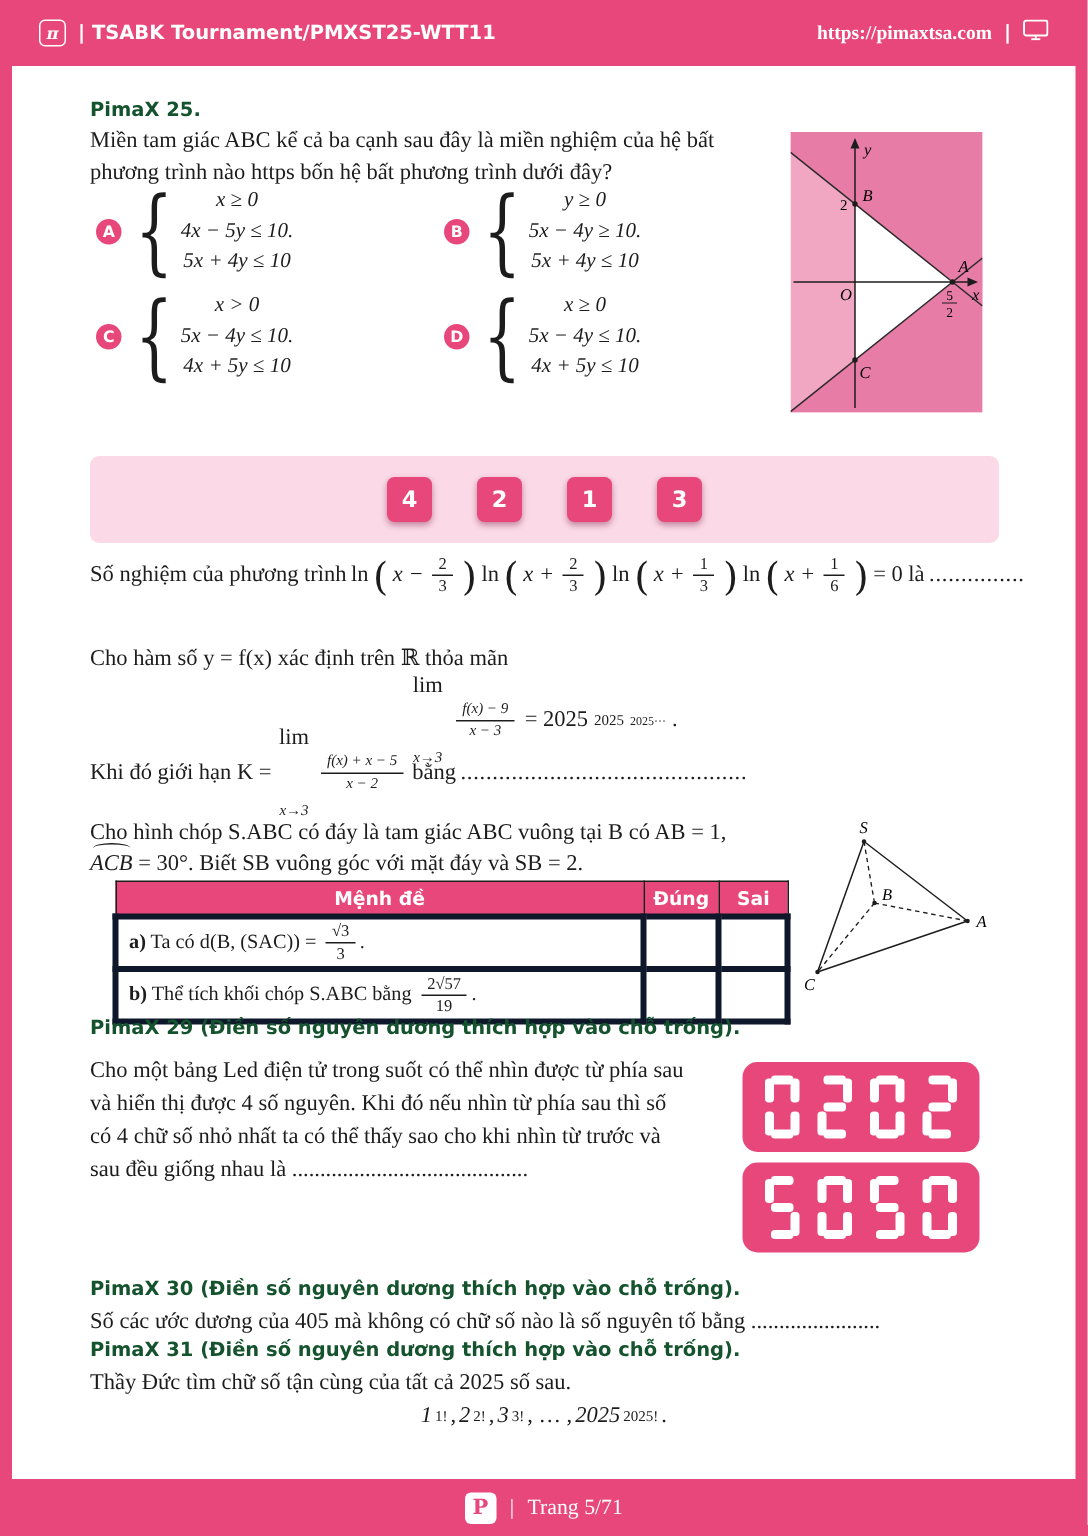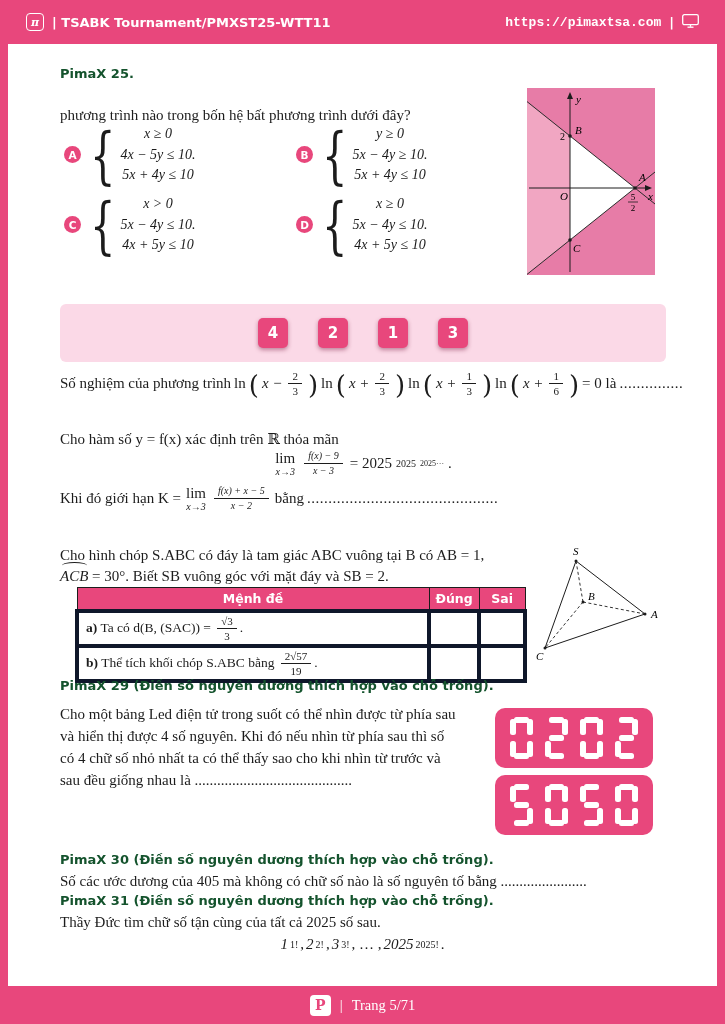--- a/index.html
+++ b/index.html
@@ -7,21 +7,21 @@
   body { font-family:"Liberation Serif","DejaVu Serif",serif; color:#1c1c1c; }
   .page { position:relative; width:725px; height:1024px; background:#E8477C; overflow:hidden; }
 
   
   .appbar { position:absolute; top:0; left:0; right:0; height:44px; display:flex; align-items:center;
             padding:0 26px; color:#fff; font-family:"DejaVu Sans","Liberation Sans",sans-serif;
             font-weight:700; font-size:13px; }
   .pi-badge { width:18px; height:18px; border:1.5px solid #fff; border-radius:4px; display:flex;
               align-items:center; justify-content:center; font:italic 700 11px "DejaVu Serif",serif; margin-right:8px; }
   .spacer { flex:1; }
-  .app-url { font-family:Liberation Mono, monospace; font-weight:700; }
+  .app-url { font-family:Liberation Serif, serif; font-weight:700; }
   .app-div { margin:0 8px; }
   .footer { position:absolute; bottom:0; left:0; right:0; height:38px; display:flex; align-items:center;
             justify-content:center; gap:9px; color:#fff; font-size:14.5px; }
   .p-logo { width:21px; height:21px; background:#fff; border-radius:4px; color:#E8477C;
             font:700 14px "DejaVu Serif",serif; display:flex; align-items:center; justify-content:center; }
 
   
   .main { position:absolute; top:44px; left:8px; right:8px; bottom:38px; background:#fff; }
   .qhead { position:absolute; left:52px; color:#14532d; font-family:"DejaVu Sans","Liberation Sans",sans-serif;
            font-weight:700; font-size:13px; white-space:nowrap; }
@@ -32,21 +32,21 @@
   .mi { font-style:italic; }
   .rm { font-style:normal;text-align:right; }
   .dots { letter-spacing:.5px; }
 
   
   .frac { display:inline-flex; flex-direction:column; align-items:center; line-height:1.2;
           font-size:10px; margin:0 3px; font-style:italic; }
   .frac .num { border-bottom:1px solid #1c1c1c; padding:0 4px 1px; }
   .frac .den { padding-top:1px; }
   .frac.sm { font-size:11px; line-height:1.1; }
-  .lim { display:inline-flex; flex-direction:column; align-items:center; line-height:1; margin:0 2px; }
+  .lim { display:inline-flex; flex-direction:column; align-items:center; line-height:1; margin:0 2px;gap:35px; }
   .lim .ls { font-size:10px; font-style:italic; margin-top:1px; }
   .bp { font-size:26px; font-weight:300; line-height:0; position:relative; top:1px;
         font-family:"DejaVu Serif",serif; }
   .pow1 { font-size:10px; vertical-align:6px; }
   .pow2 { font-size:8px;  vertical-align:11px; }
   .hat { position:relative; font-style:italic; display:inline-block; }
   .hat::after { content:""; position:absolute; left:6%; right:6%; top:-4px; height:6px;
                 border-top:1.4px solid #1c1c1c; border-radius:50% 50% 0 0; }
 
   
@@ -110,21 +110,22 @@
           <rect x="0.7" y="0.7" width="15.6" height="10" rx="1.6" fill="none" stroke="#fff" stroke-width="1.3"></rect>
           <line x1="5.5" y1="13.2" x2="11.5" y2="13.2" stroke="#fff" stroke-width="1.3"></line>
           <line x1="8.5" y1="10.7" x2="8.5" y2="12.8" stroke="#fff" stroke-width="1.3"></line>
         </svg>
     </span>
   </header>
 
   <main class="main">
 
     <div class="qhead" style="top:22px">PimaX 25.</div>
-    <div class="line" style="top:61px">phương trình nào trong bốn hệ bất phương trình dưới đây?</div>
+    <div class="line" style="top:40px">Miền tam giác ABC kể cả ba cạnh sau đây là miền nghiệm của hệ bất</div>
+    <div class="line" style="top:61px">phương trình nào https bốn hệ bất phương trình dưới đây?</div>
 
     <div class="opt" style="left:56px;top:80px">
       <span class="badge">A</span>
       <span class="brace">{</span>
       <span class="sys">
         <span>x ≥ 0</span>
         <span>4x − 5y ≤ 10.</span>
         <span>5x + 4y ≤ 10</span>
       </span>
     </div>

